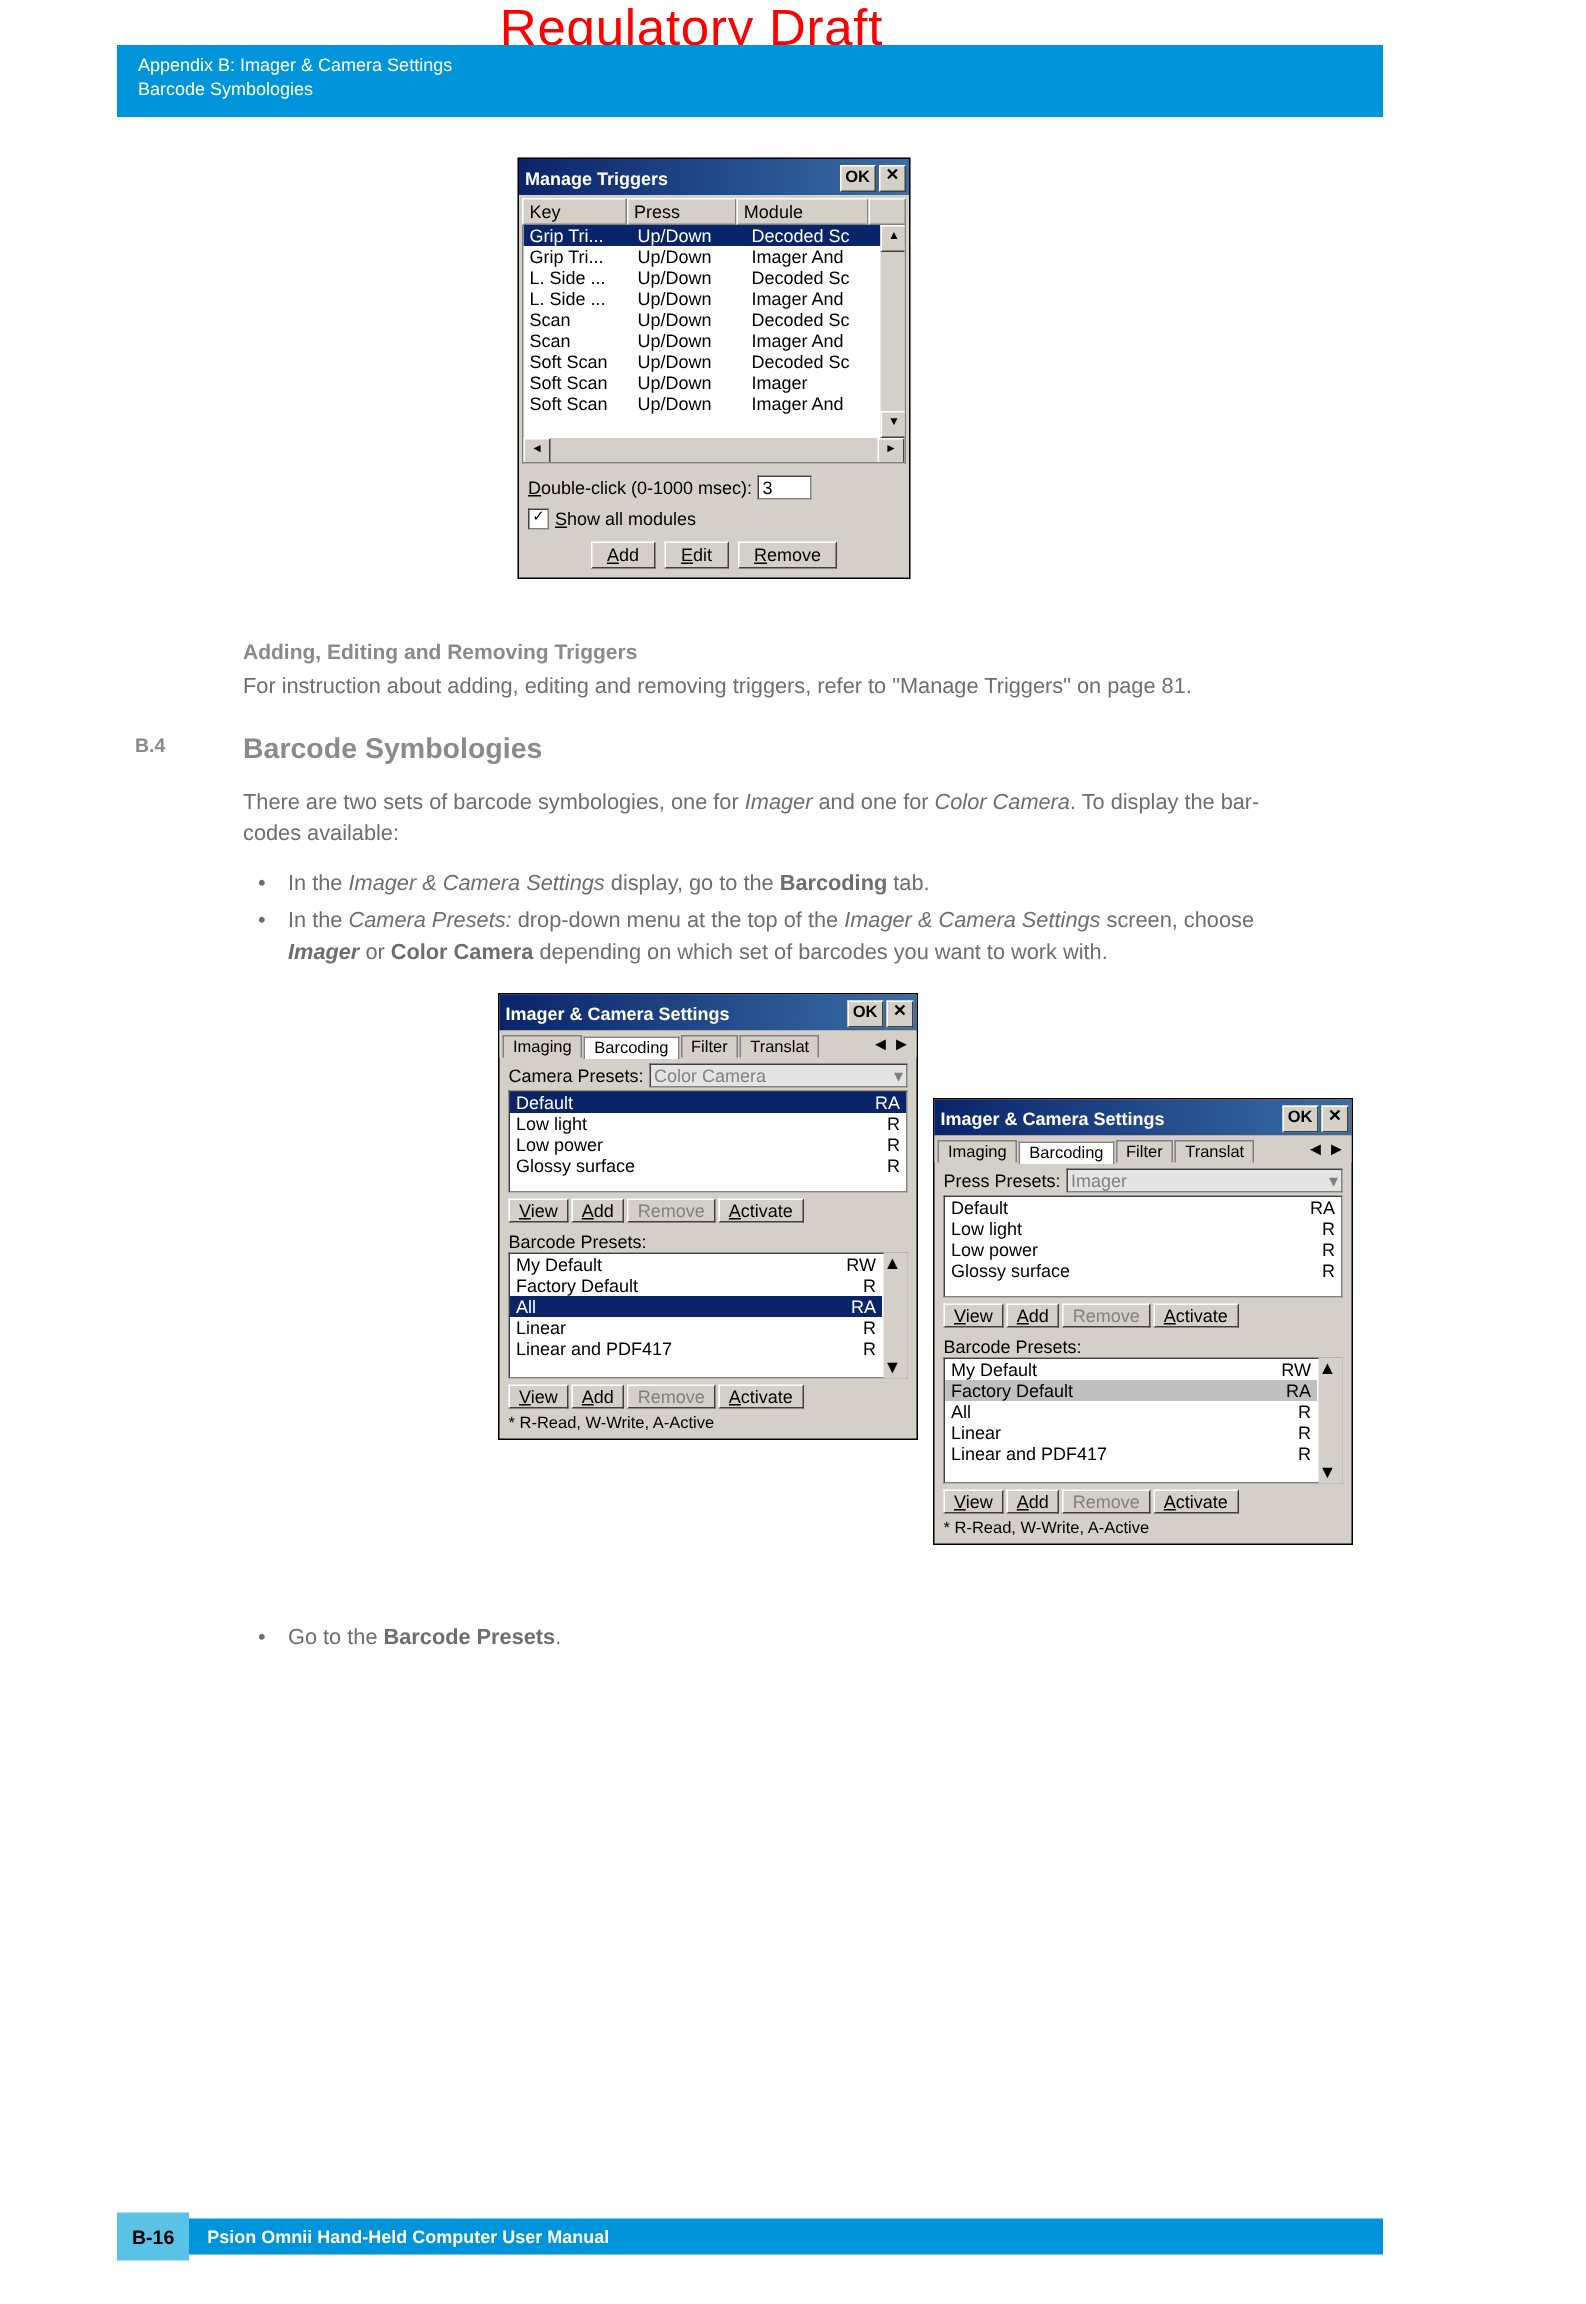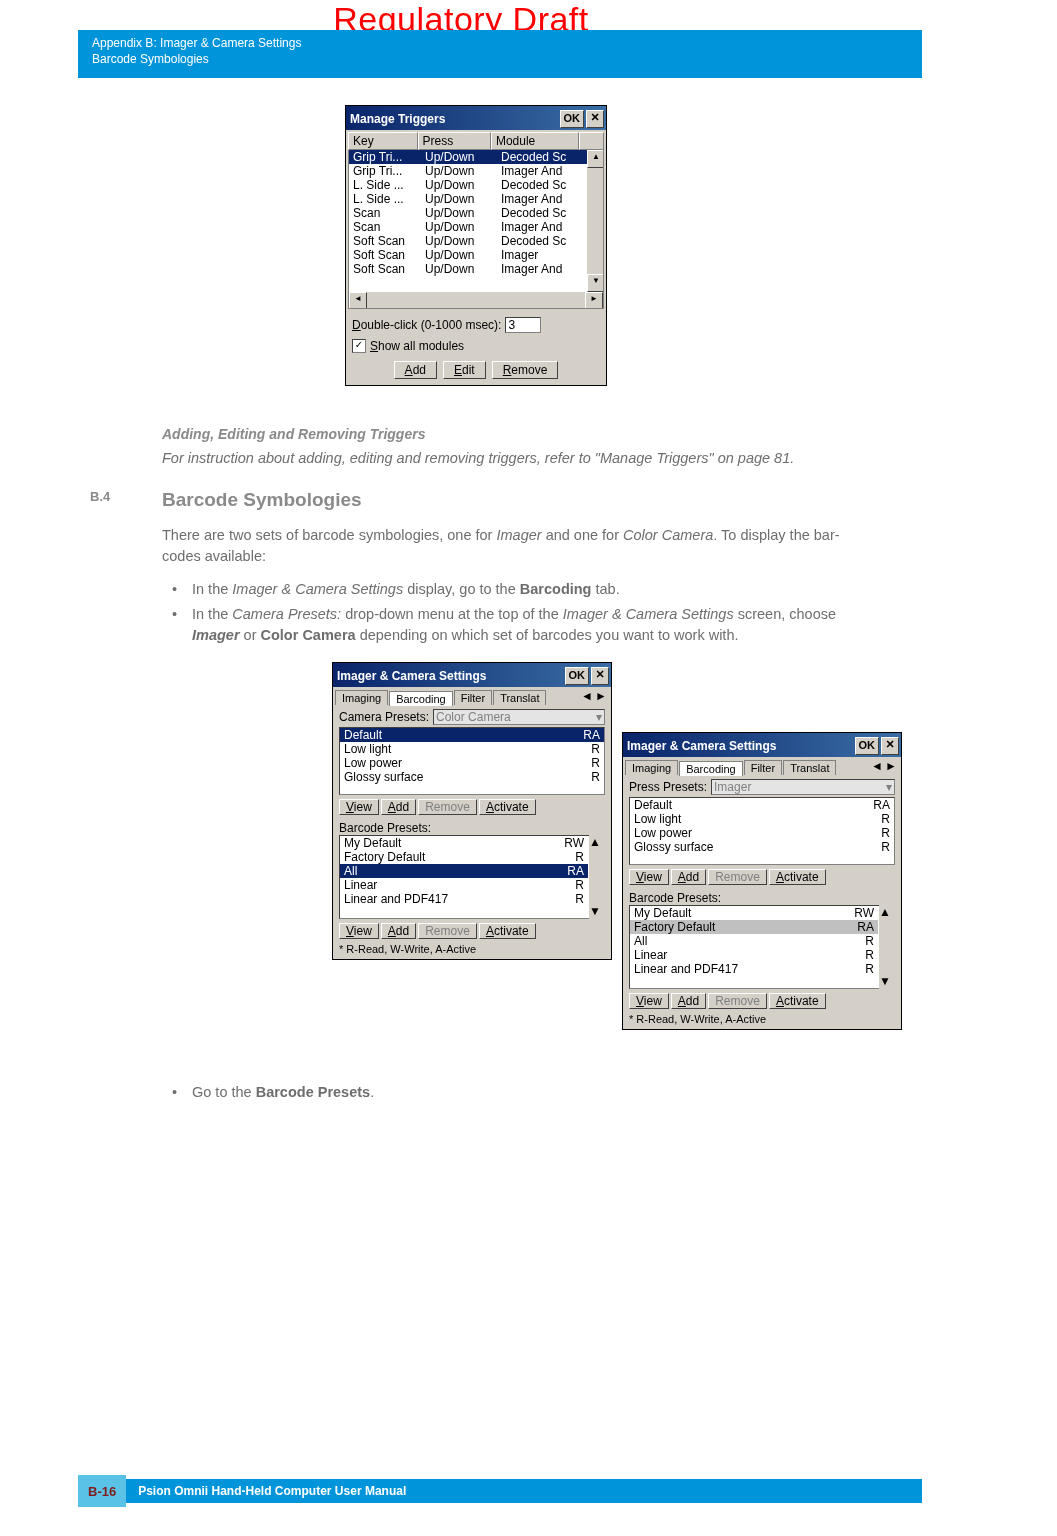--- a/index.html
+++ b/index.html
@@ -256,21 +256,21 @@
     bottom: 33px;
     left: 78px;
     right: 0;
     height: 24px;
     background: #0095da;
     display: flex;
     align-items: center;
   }
   .footer-bar .pg {
     background: #5ac2e7;
-    color: #7f1d1d;
+    color: #000000;
     font-weight: bold;
     font-size: 13px;
     padding: 4px 10px;
     height: 100%;
     display: flex;
     align-items: center;
   }
   .footer-bar .title {
     color: #fff;
     font-weight: bold;
@@ -373,21 +373,21 @@
           <span><u>S</u><span>how all modules</span></span>
         </div>
         <div class="btn-row">
           <span class="wbtn"><u>A</u><span>dd</span></span>
           <span class="wbtn"><u>E</u><span>dit</span></span>
           <span class="wbtn"><u>R</u><span>emove</span></span>
         </div>
       </div>
     </div>
 
-    <div style="margin-left:72px;font-style:italic;">
+    <div style="margin-left:72px;">
       <div class="section-sub">Adding, Editing and Removing Triggers</div>
       <div class="body-text">For instruction about adding, editing and removing triggers, refer to "Manage Triggers" on page 81.</div>
     </div>
 
     <div class="sec-row">
       <div class="sec-num">B.4</div>
       <div class="sec-title">Barcode Symbologies</div>
     </div>
 
     <div style="margin-left:72px;">

